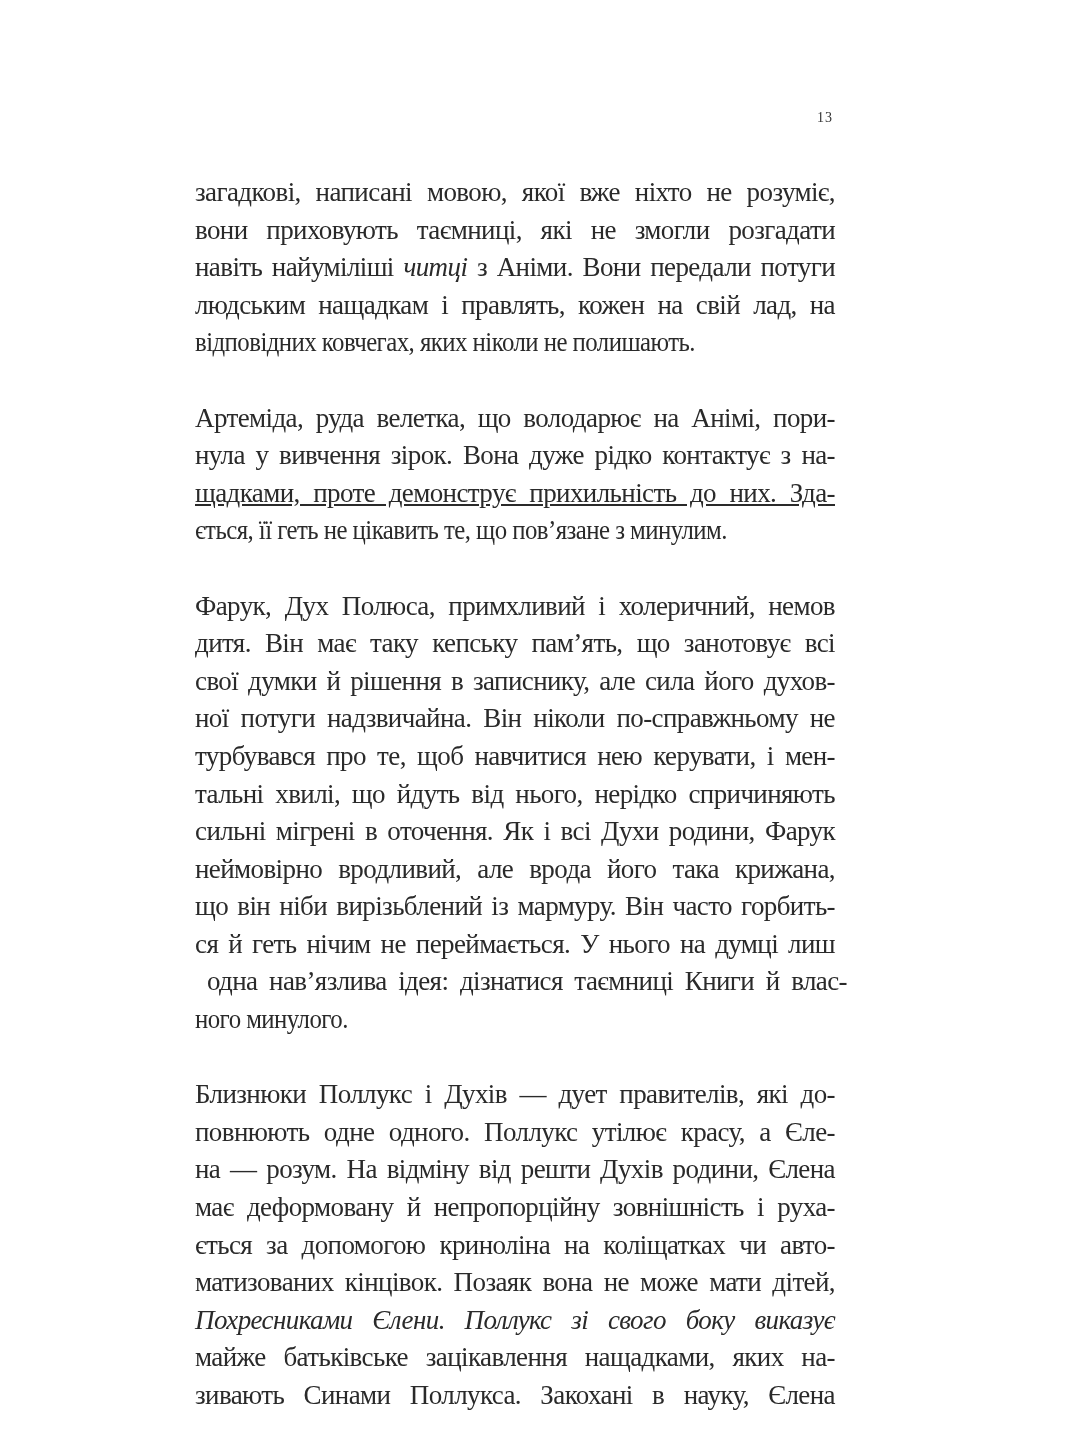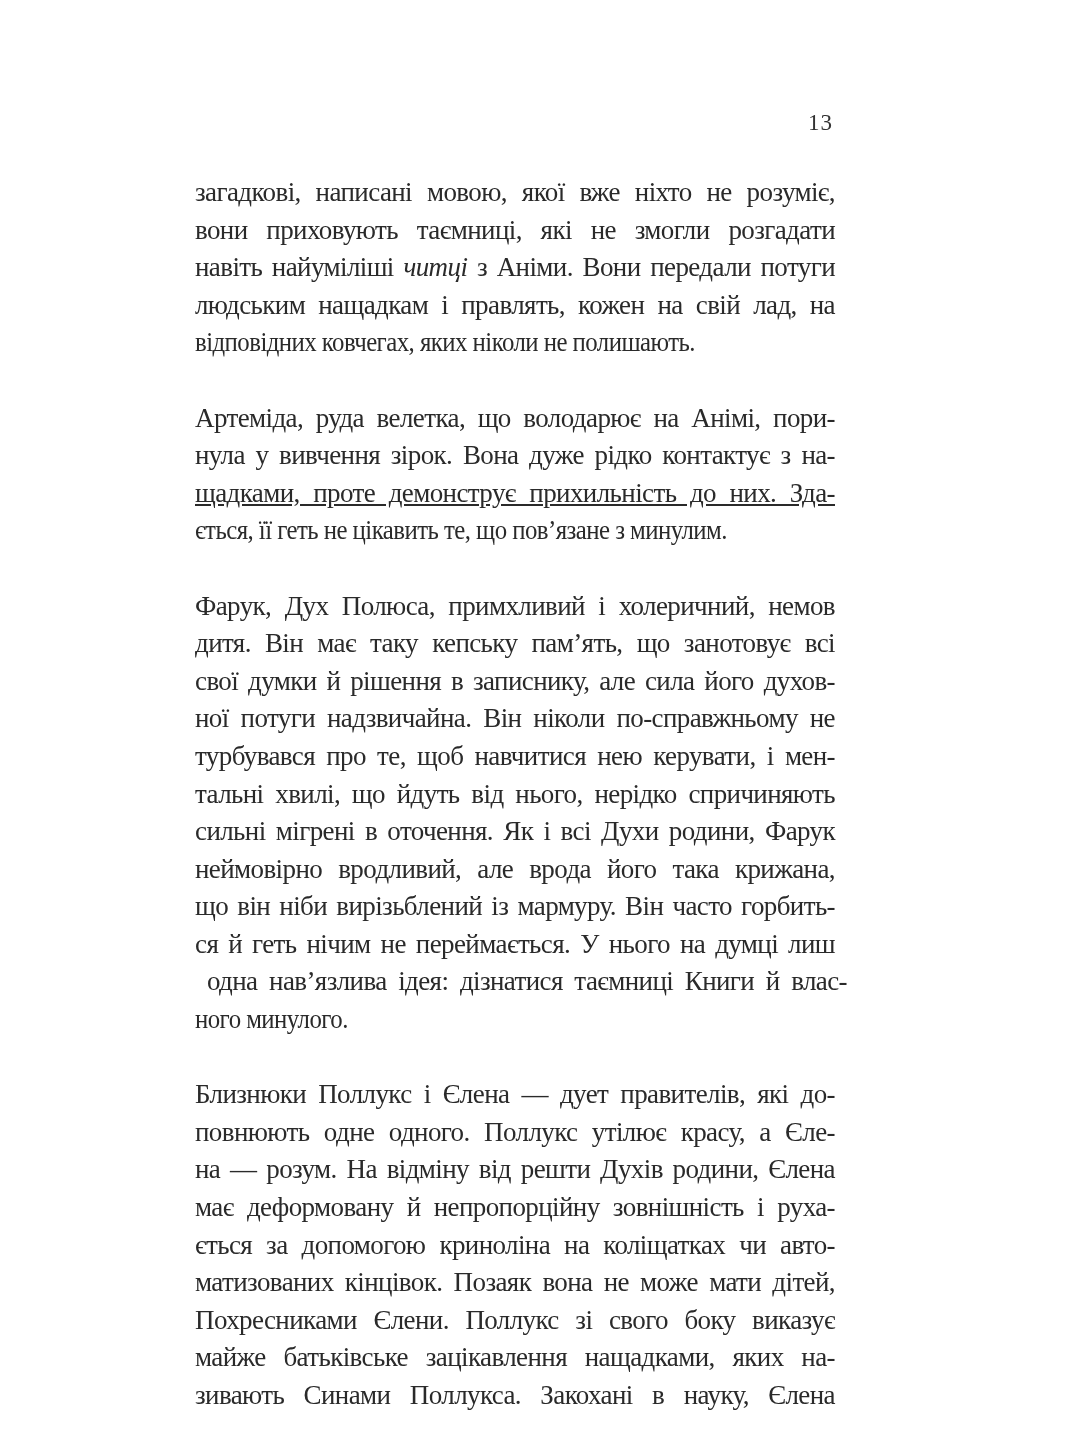--- a/index.html
+++ b/index.html
@@ -12,21 +12,21 @@
       height: 1440px;
       position: relative;
       overflow: hidden;
       color: #2a2a2a;
       font-family: "Liberation Serif", "DejaVu Serif", serif;
     }
     .page-number {
       position: absolute;
       top: 110px;
       right: 247px;
-      font-size: 23px;
+      font-size: 14px;
       letter-spacing: 1px;
       color: #333;
     }
     .text-block {
       position: absolute;
       left: 195px;
       top: 174px;
       width: 640px;
       font-size: 27px;
       line-height: 37.6px;
@@ -75,24 +75,24 @@
         <span class="line" style="display: block; width: 640px;">турбувався про те, щоб навчитися нею керувати, і мен-</span>
         <span class="line" style="display: block; width: 640px;">тальні хвилі, що йдуть від нього, нерідко спричиняють</span>
         <span class="line" style="display: block; width: 640px;">сильні мігрені в оточення. Як і всі Духи родини, Фарук</span>
         <span class="line" style="display: block; width: 640px;">неймовірно вродливий, але врода його така крижана,</span>
         <span class="line" style="display: block; width: 640px;">що він ніби вирізьблений із мармуру. Він часто горбить-</span>
         <span class="line" style="display: block; width: 640px;">ся й геть нічим не переймається. У нього на думці лиш</span>
         <span class="line" style="display: block; width: 640px; margin-left: 12px;">одна нав’язлива ідея: дізнатися таємниці Книги й влас-</span>
         <span class="line last" style="display: block; width: 695.652px; transform: scaleX(0.92); text-align-last: left;">ного минулого.</span>
       </p>
       <p class="para">
-        <span class="line" style="display: block; width: 640px;">Близнюки Поллукс і Єлена — дует правителів, які до-</span>
+        <span class="line" style="display: block; width: 640px;">Близнюки Поллукс і Духів — дует правителів, які до-</span>
         <span class="line" style="display: block; width: 640px;">повнюють одне одного. Поллукс утілює красу, а Єле-</span>
         <span class="line" style="display: block; width: 640px;">на — розум. На відміну від решти Духів родини, Єлена</span>
         <span class="line" style="display: block; width: 640px;">має деформовану й непропорційну зовнішність і руха-</span>
         <span class="line" style="display: block; width: 640px;">ється за допомогою криноліна на коліщатках чи авто-</span>
         <span class="line" style="display: block; width: 640px;">матизованих кінцівок. Позаяк вона не може мати дітей,</span>
-        <span class="line" style="display: block; width: 640px;">Похресниками Єлени. Поллукс зі свого боку виказує</span>
+        <span class="line" style="display: block; width: 640px; font-style: italic;">Похресниками Єлени. Поллукс зі свого боку виказує</span>
         <span class="line" style="display: block; width: 640px;">майже батьківське зацікавлення нащадками, яких на-</span>
         <span class="line" style="display: block; width: 640px;">зивають Синами Поллукса. Закохані в науку, Єлена</span>
       </p>
     </div>
 </div>
 
 </body></html>

